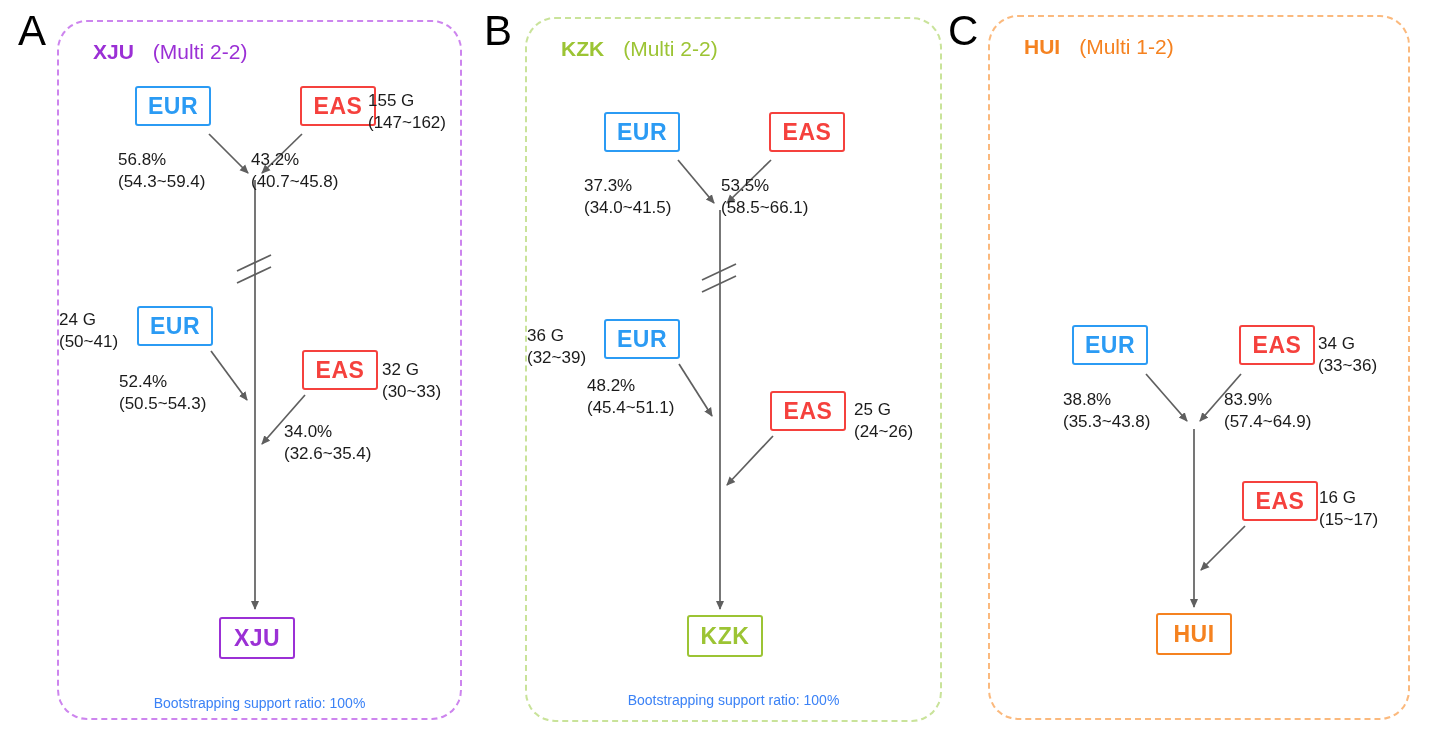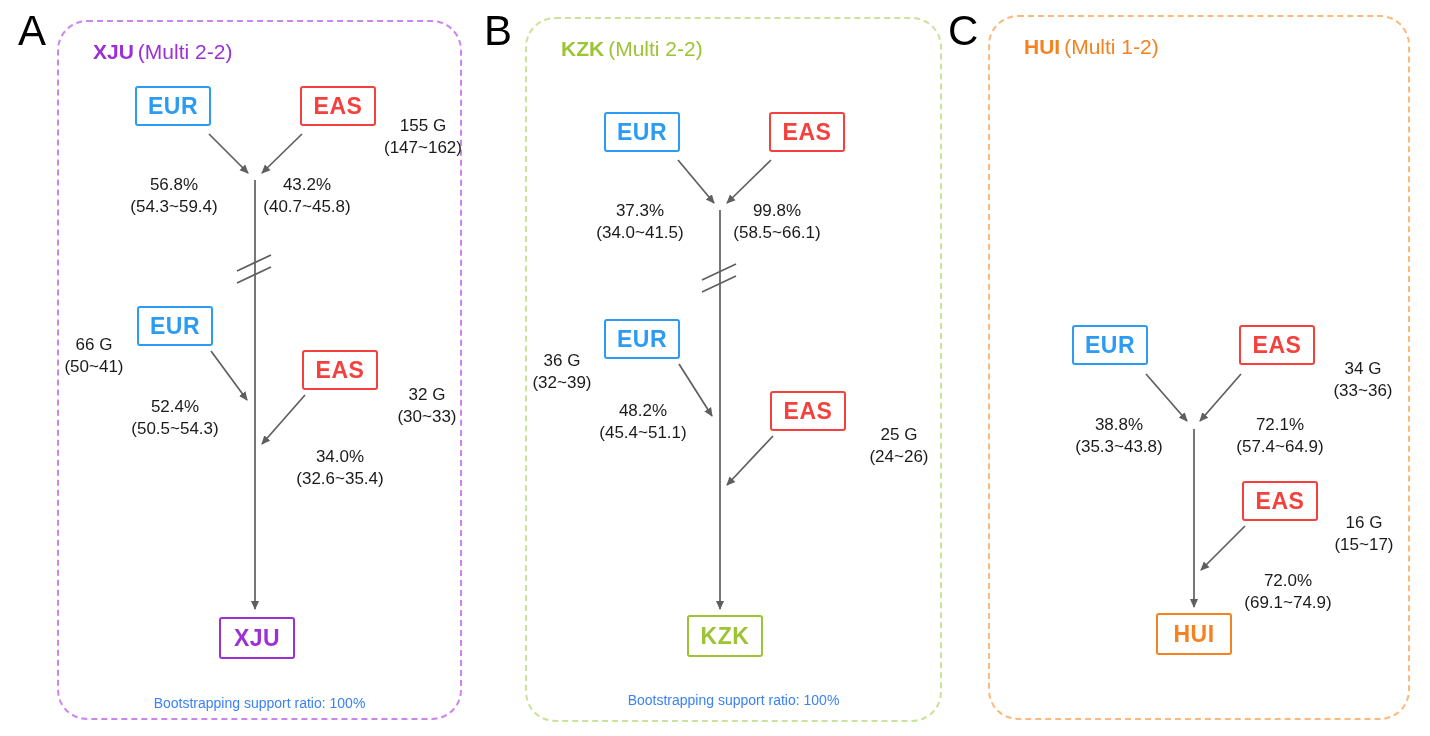--- a/index.html
+++ b/index.html
@@ -10,33 +10,33 @@
   .fig-letter{
     position:absolute;font-size:42px;font-weight:400;color:#000;line-height:1;
   }
   .panel{
     position:absolute;border:2px dashed var(--border);border-radius:30px;box-sizing:border-box;
   }
   .panel-title{
     position:absolute;left:34px;top:18px;font-size:21px;color:var(--accent);white-space:nowrap;
   }
   .panel-title .pop{font-weight:bold;}
-  .panel-title .model{margin-left:4px;font-weight:400;}
+  .panel-title .model{margin-left:19px;font-weight:400;}
   .connectors{position:absolute;left:0;top:0;}
   .node{
     position:absolute;width:76px;height:40px;box-sizing:border-box;
     border:2.4px solid;border-radius:3px;
     display:flex;align-items:center;justify-content:center;
     font-weight:bold;font-size:23px;letter-spacing:0.5px;background:#fff;
   }
   .node.eur{border-color:var(--eur);color:var(--eur);}
   .node.eas{border-color:var(--eas);color:var(--eas);}
   .node.target{border-color:var(--accent);color:var(--accent);height:42px;}
   .lab{
-    position:absolute;text-align:center;font-size:17px;line-height:1.3;color:#1b1b1b;white-space:nowrap;margin-top:25px;
+    position:absolute;text-align:left;font-size:17px;line-height:1.3;color:#1b1b1b;white-space:nowrap;
   }
   .boot{
     position:absolute;left:0;right:0;text-align:center;font-size:14px;color:#3b82f6;
   }
 </style>
 </head>
 <body>
 
 <div id="canvas" style="--eur: #2b9bf4; --eas: #f5413d;">
 
@@ -83,21 +83,21 @@
     <div class="lab" style="left:59px;top:127px;width:112px">
       <div>56.8%</div>
       <div>(54.3~59.4)</div>
     </div>
     <div class="lab" style="left:192px;top:127px;width:112px">
       <div>43.2%</div>
       <div>(40.7~45.8)</div>
     </div>
 
     <div class="lab" style="left:0px;top:287px;width:70px">
-      <div>66 G</div>
+      <div>24 G</div>
       <div>(50~41)</div>
     </div>
     <div class="node eur" style="left:78px;top:284px">
         <span>EUR</span>
       </div>
     <div class="lab" style="left:60px;top:349px;width:112px">
       <div>52.4%</div>
       <div>(50.5~54.3)</div>
     </div>
 
@@ -141,21 +141,21 @@
       </div>
     <div class="node eas" style="left:242px;top:93px">
         <span>EAS</span>
       </div>
 
     <div class="lab" style="left:57px;top:156px;width:112px">
       <div>37.3%</div>
       <div>(34.0~41.5)</div>
     </div>
     <div class="lab" style="left:194px;top:156px;width:112px">
-      <div>99.8%</div>
+      <div>53.5%</div>
       <div>(58.5~66.1)</div>
     </div>
 
     <div class="lab" style="left:0px;top:306px;width:70px">
       <div>36 G</div>
       <div>(32~39)</div>
     </div>
     <div class="node eur" style="left:77px;top:300px">
         <span>EUR</span>
       </div>
@@ -201,34 +201,30 @@
 
     <div class="lab" style="left:328px;top:316px;width:90px">
       <div>34 G</div>
       <div>(33~36)</div>
     </div>
     <div class="lab" style="left:73px;top:372px;width:112px">
       <div>38.8%</div>
       <div>(35.3~43.8)</div>
     </div>
     <div class="lab" style="left:234px;top:372px;width:112px">
-      <div>72.1%</div>
+      <div>83.9%</div>
       <div>(57.4~64.9)</div>
     </div>
 
     <div class="node eas" style="left:252px;top:464px">
         <span>EAS</span>
       </div>
     <div class="lab" style="left:329px;top:470px;width:90px">
       <div>16 G</div>
       <div>(15~17)</div>
     </div>
-    <div class="lab" style="left:242px;top:528px;width:112px">
-      <div>72.0%</div>
-      <div>(69.1~74.9)</div>
-    </div>
 
     <div class="node target" style="left:166px;top:596px">
         <span>HUI</span>
       </div>
   </section>
 
 </div>
 
 </body></html>

